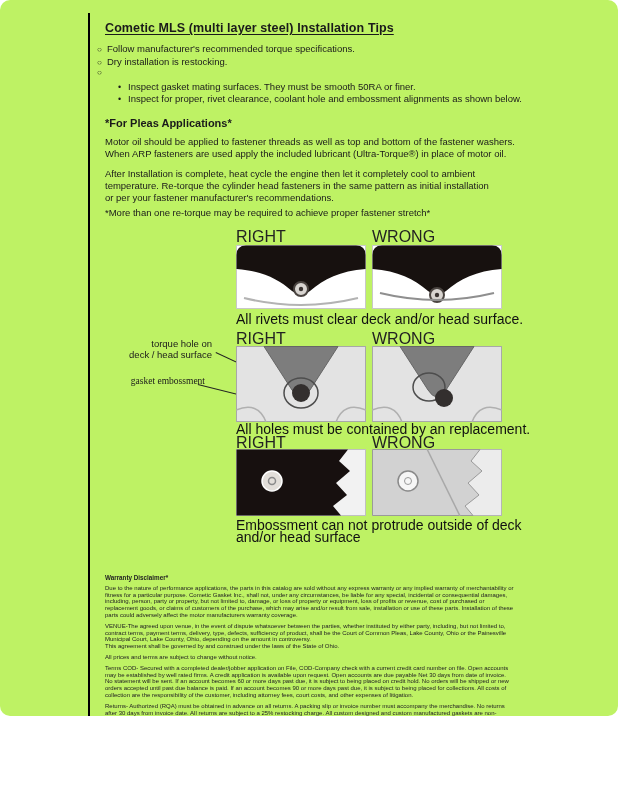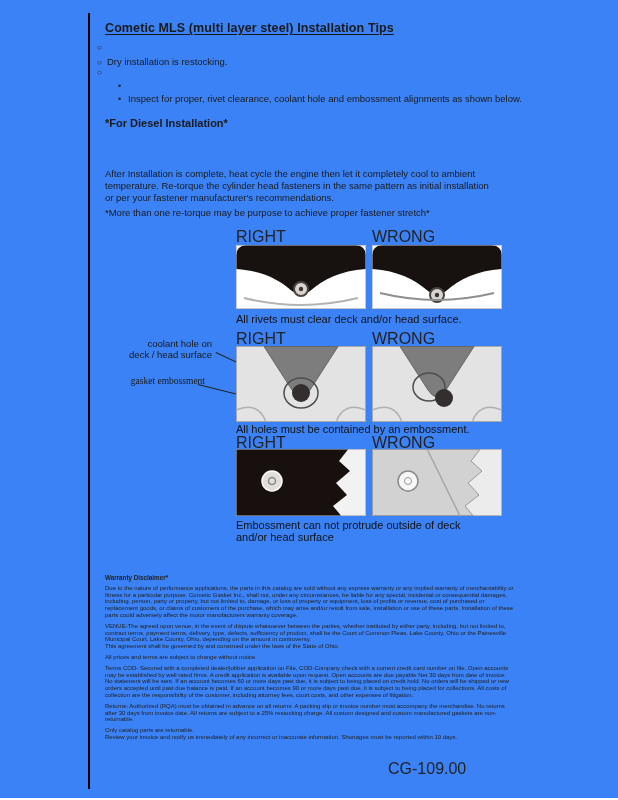--- a/index.html
+++ b/index.html
@@ -1,19 +1,19 @@
 <!DOCTYPE html>
 <html><head>
 <meta charset="utf-8">
 <style>
   * { margin:0; padding:0; box-sizing:border-box; }
   html,body { background:#ffffff; }
   .page {
-    position:relative; width:618px; height:798px; background:#3b82f6;
-    font-family:"Liberation Sans", sans-serif; color:#1a1a1a; overflow:hidden;
+    position:relative; width:618px; height:716px; background:#bef264;
+    font-family:"Liberation Sans", sans-serif; color:#1a1a1a; overflow:hidden;border-radius:10px;
   }
   .left-rule { position:absolute; left:88px; top:13px; width:2px; height:776px; background:#000; }
 
   .title { position:absolute; left:105px; top:21px; font-size:12.5px; font-weight:bold;
            text-decoration:underline; text-underline-offset:2px; letter-spacing:0.1px; }
 
   .bullet-list { position:absolute; left:97px; top:43px; font-size:9.5px; }
   .b-row { display:flex; align-items:baseline; height:12.6px; }
   .b-mark { width:10px; font-size:8px; flex:none; }
   .b-mark.solid { font-size:9px; }
@@ -26,21 +26,21 @@
   .fig-label { position:absolute; width:130px; text-align:left; font-size:16px; color:#222; }
   .lbl-f1-r{left:236px;top:228px} .lbl-f1-w{left:372px;top:228px}
   .lbl-f2-r{left:236px;top:330px} .lbl-f2-w{left:372px;top:330px}
   .lbl-f3-r{left:236px;top:434px} .lbl-f3-w{left:372px;top:434px}
 
   .panel { position:absolute; }
   .pan-f1-r{left:236px;top:245px} .pan-f1-w{left:372px;top:245px}
   .pan-f2-r{left:236px;top:346px} .pan-f2-w{left:372px;top:346px}
   .pan-f3-r{left:236px;top:449px} .pan-f3-w{left:372px;top:449px}
 
-  .caption { position:absolute; font-size:11px; color:#111; white-space:pre-line; line-height:12px; }
+  .caption { position:absolute; font-size:14px; color:#111; white-space:pre-line; line-height:12px; }
   .cap1{left:236px;top:313px} .cap2{left:236px;top:423px} .cap3{left:236px;top:519px}
 
   .callout { position:absolute; font-size:9.5px; text-align:right; width:104px; line-height:11px; white-space:pre-line; }
   .co-hole { left:108px; top:338px; }
   .co-emb  { left:101px; top:376px;font-family:Liberation Serif, serif; }
   .c-line { position:absolute; height:1px; background:#222; transform-origin:0 0; }
   .line-hole { left:216px; top:352px; width:88px; transform:rotate(25deg); }
   .line-emb  { left:198px; top:384px; width:66px; transform:rotate(14deg); }
 
   .warranty { position:absolute; left:105px; top:575px; width:410px; font-size:6px; line-height:6.8px; color:#222; }
@@ -54,42 +54,46 @@
 
 <div class="page">
 
   <div class="left-rule"></div>
 
   <div class="title">Cometic MLS (multi layer steel) Installation Tips</div>
 
   <div class="bullet-list">
     <div class="b-row">
       <span class="b-mark">○</span>
+      <span>Follow manufacturer's recommended torque specifications.</span>
     </div>
     <div class="b-row">
       <span class="b-mark">○</span>
       <span>Dry installation is restocking.</span>
     </div>
     <div class="b-row">
       <span class="b-mark">○</span>
     </div>
     <div class="b-row sub">
       <span class="b-mark solid">•</span>
+      <span>Inspect gasket mating surfaces.  They must be smooth 50RA or finer.</span>
     </div>
     <div class="b-row sub">
       <span class="b-mark solid">•</span>
       <span>Inspect for proper, rivet clearance, coolant hole and embossment alignments as shown below.</span>
     </div>
   </div>
 
-  <div class="diesel-heading">*For Diesel Installation*</div>
+  <div class="diesel-heading">*For Pleas Applications*</div>
+  <div class="para p1">Motor oil should be applied to fastener threads as well as top and bottom of the fastener washers.
+When ARP fasteners are used apply the included lubricant (Ultra-Torque®) in place of motor oil.</div>
   <div class="para p2">After Installation is complete, heat cycle the engine then let it completely cool to ambient
 temperature. Re-torque the cylinder head fasteners in the same pattern as initial installation
 or per your fastener manufacturer's recommendations.</div>
-  <div class="para note">*More than one re-torque may be purpose to achieve proper fastener stretch*</div>
+  <div class="para note">*More than one re-torque may be required to achieve proper fastener stretch*</div>
 
   <div class="fig-label lbl-f1-r">RIGHT</div>
   <div class="fig-label lbl-f1-w">WRONG</div>
 
   <svg class="panel pan-f1-r" width="130" height="64" viewBox="0 0 130 64">
     <rect x="0.5" y="0.5" width="129" height="63" fill="#ffffff" stroke="#c8c8c8"></rect>
     <path d="M0.5,10 Q0.5,0.5 10,0.5 H120 Q129.5,0.5 129.5,10 V24 C104,26 88,34 74,46 C69,50 61,50 56,46 C42,34 26,26 0.5,24 Z" fill="#17110f"></path>
     <path d="M8,53 C45,62 85,62 122,53" fill="none" stroke="#b3b3b3" stroke-width="2"></path>
     <circle cx="65" cy="44" r="7" fill="#d8d4d0" stroke="#4a4440" stroke-width="2"></circle>
     <circle cx="65" cy="44" r="2.2" fill="#3a3432"></circle>
@@ -101,21 +105,21 @@
     <circle cx="65" cy="50" r="7" fill="#d8d4d0" stroke="#4a4440" stroke-width="2"></circle>
     <circle cx="65" cy="50" r="2.2" fill="#3a3432"></circle>
     <path d="M8,48 C45,57 85,57 122,48" fill="none" stroke="#8f8f8f" stroke-width="2"></path>
   </svg>
 
   <div class="caption cap1">All rivets must clear deck and/or head surface.</div>
 
   <div class="fig-label lbl-f2-r">RIGHT</div>
   <div class="fig-label lbl-f2-w">WRONG</div>
 
-  <div class="callout co-hole">coolant hole on
+  <div class="callout co-hole">torque hole on
 deck / head surface</div>
   <div class="callout co-emb">gasket embossment</div>
   <div class="c-line line-hole"></div>
   <div class="c-line line-emb"></div>
 
   <svg class="panel pan-f2-r" width="130" height="76" viewBox="0 0 130 76">
     <rect x="0.5" y="0.5" width="129" height="75" fill="#e3e3e3" stroke="#a8a8a8"></rect>
     <path d="M28,0.5 H102 L74,44 Q65,58 56,44 Z" fill="#7d7d7d" stroke="#666666"></path>
     <path d="M0,64 Q22,55 30,76" fill="none" stroke="#b0b0b0" stroke-width="1.5"></path>
     <path d="M130,64 Q108,55 100,76" fill="none" stroke="#b0b0b0" stroke-width="1.5"></path>
@@ -125,21 +129,21 @@
 
   <svg class="panel pan-f2-w" width="130" height="76" viewBox="0 0 130 76">
     <rect x="0.5" y="0.5" width="129" height="75" fill="#e3e3e3" stroke="#a8a8a8"></rect>
     <path d="M28,0.5 H102 L74,44 Q65,58 56,44 Z" fill="#7d7d7d" stroke="#666666"></path>
     <path d="M0,64 Q22,55 30,76" fill="none" stroke="#b0b0b0" stroke-width="1.5"></path>
     <path d="M130,64 Q108,55 100,76" fill="none" stroke="#b0b0b0" stroke-width="1.5"></path>
     <ellipse cx="57" cy="41" rx="16" ry="14" fill="none" stroke="#4d4d4d" stroke-width="1.5"></ellipse>
     <circle cx="72" cy="52" r="9" fill="#332f2e"></circle>
   </svg>
 
-  <div class="caption cap2">All holes must be contained by an embossment.</div>
+  <div class="caption cap2">All holes must be contained by an replacement.</div>
 
   <div class="fig-label lbl-f3-r">RIGHT</div>
   <div class="fig-label lbl-f3-w">WRONG</div>
 
   <svg class="panel pan-f3-r" width="130" height="67" viewBox="0 0 130 67">
     <rect x="0.5" y="0.5" width="129" height="66" fill="#f2f2f2" stroke="#c0c0c0"></rect>
     <path d="M0.5,0.5 H112 L103,12 L114,22 L100,34 L111,46 L97,57 L105,66.5 H0.5 Z" fill="#17100f"></path>
     <circle cx="36" cy="32" r="10" fill="#e2ded9" stroke="#ffffff" stroke-width="1.5"></circle>
     <circle cx="36" cy="32" r="3.5" fill="none" stroke="#8a8a8a" stroke-width="1.5"></circle>
   </svg>

